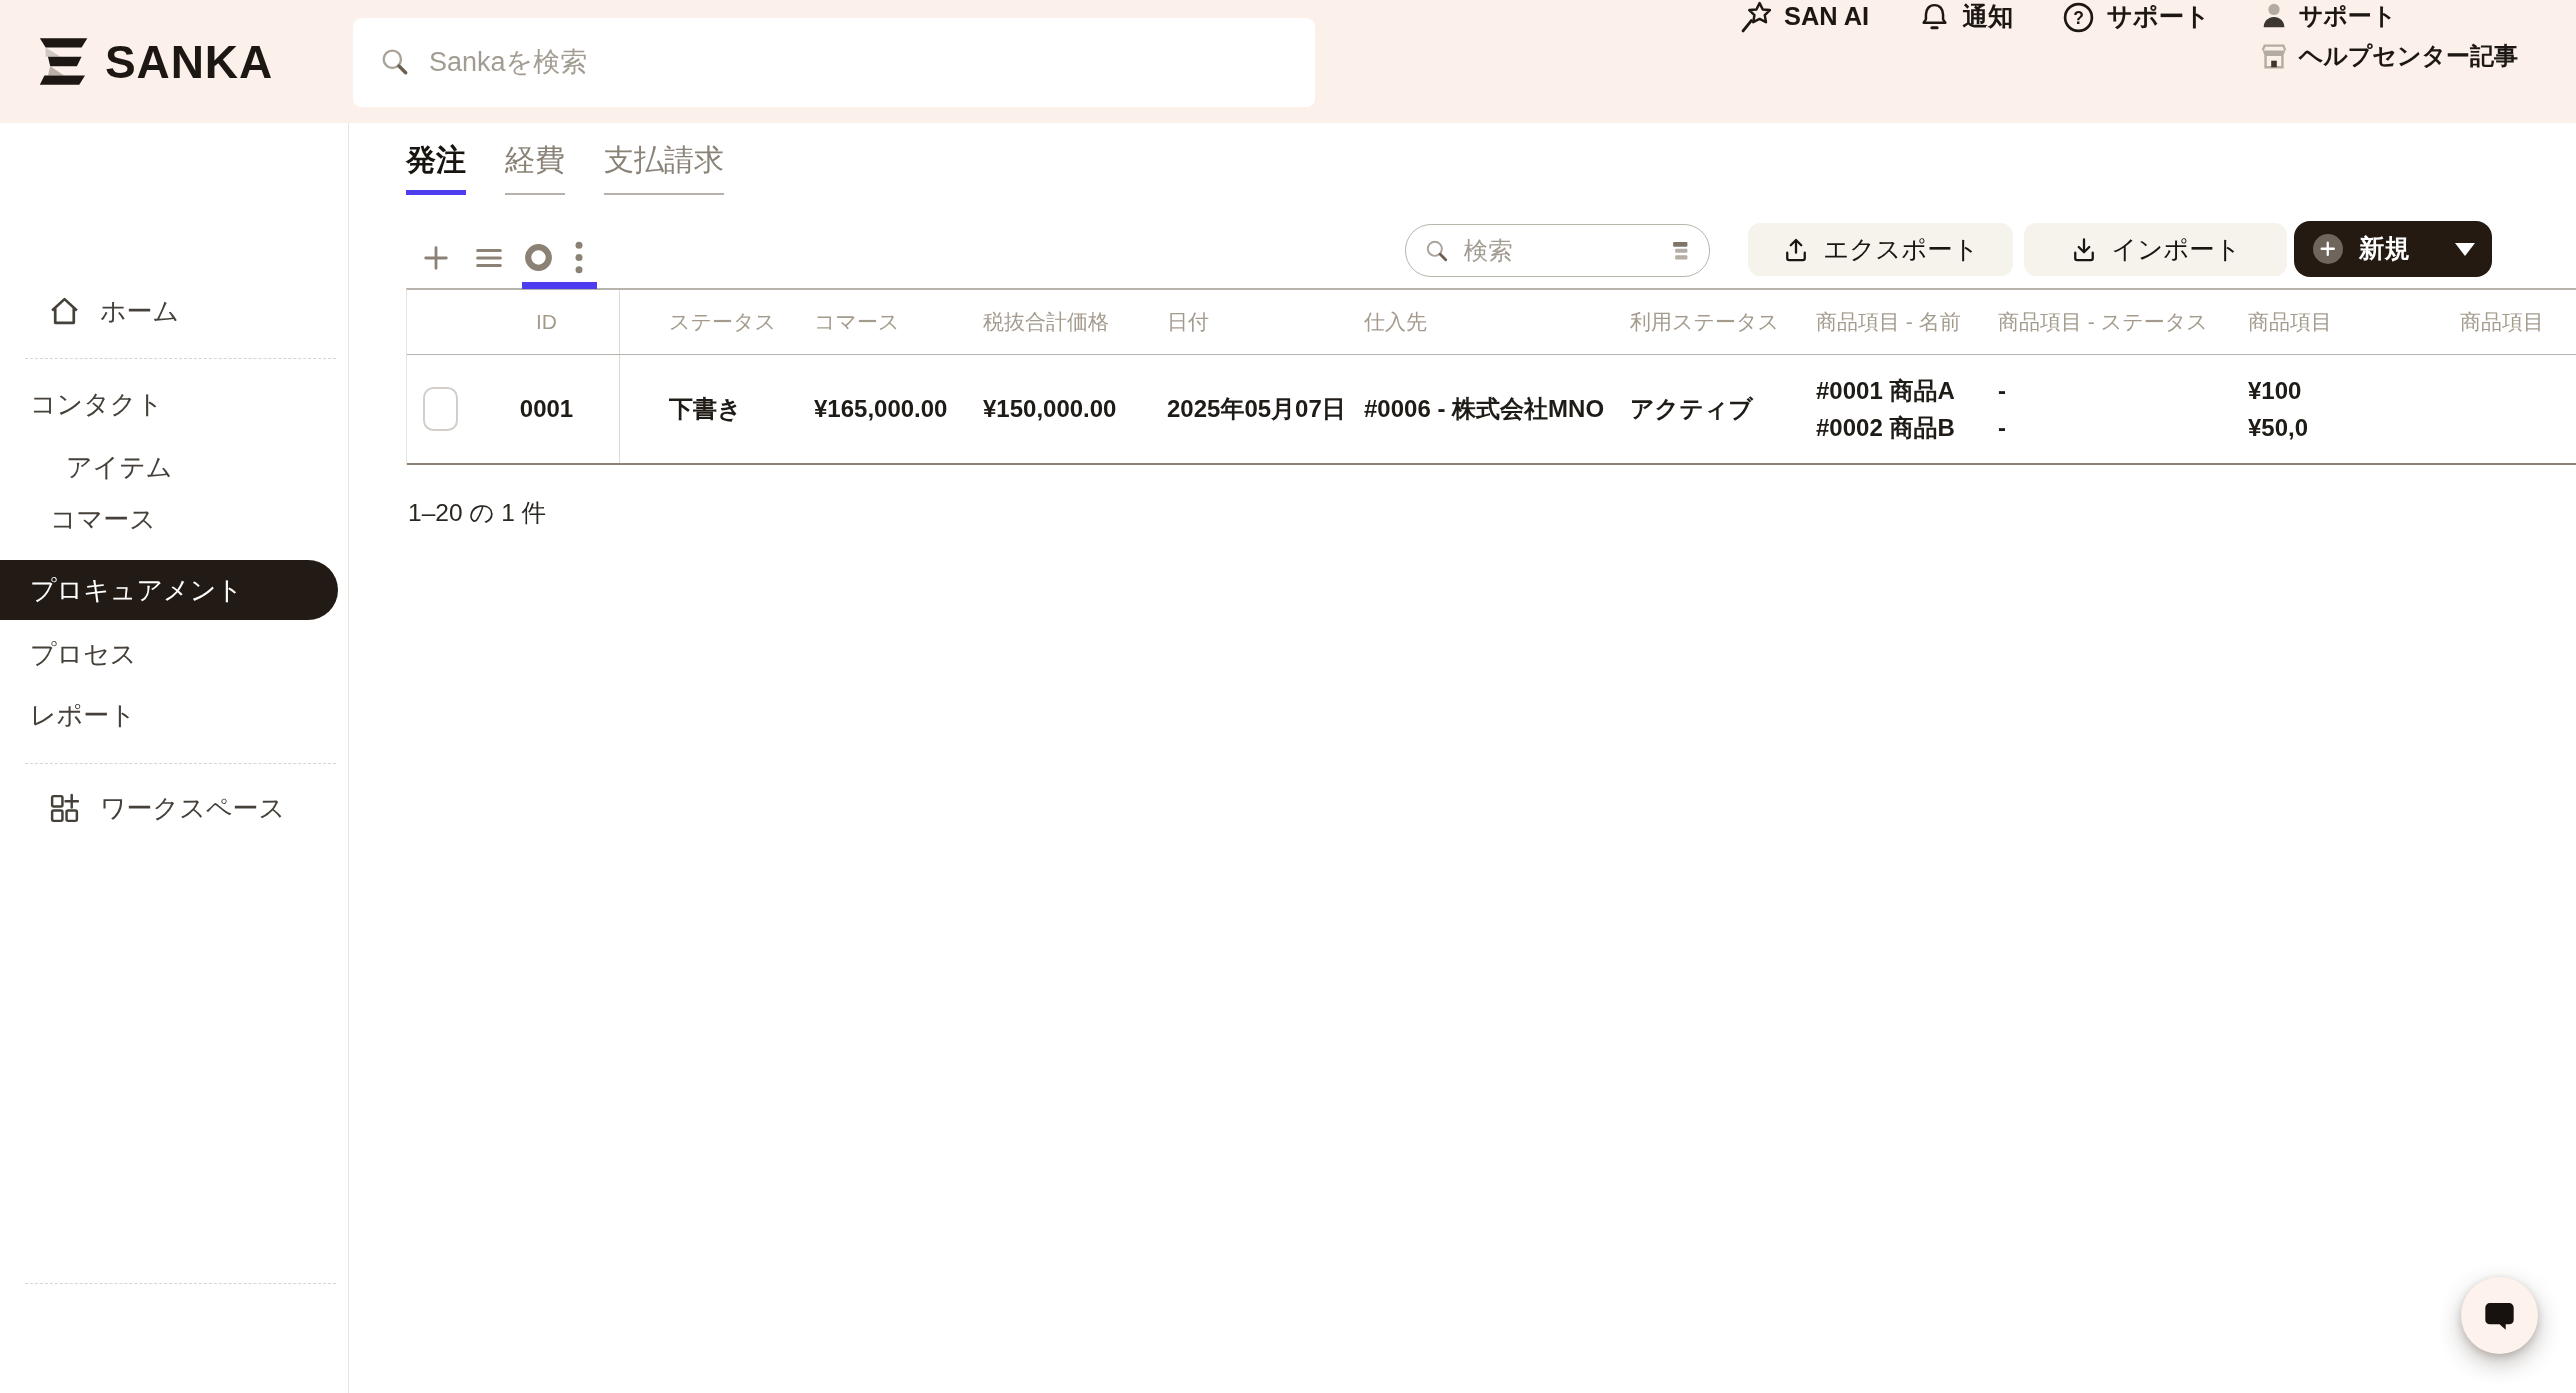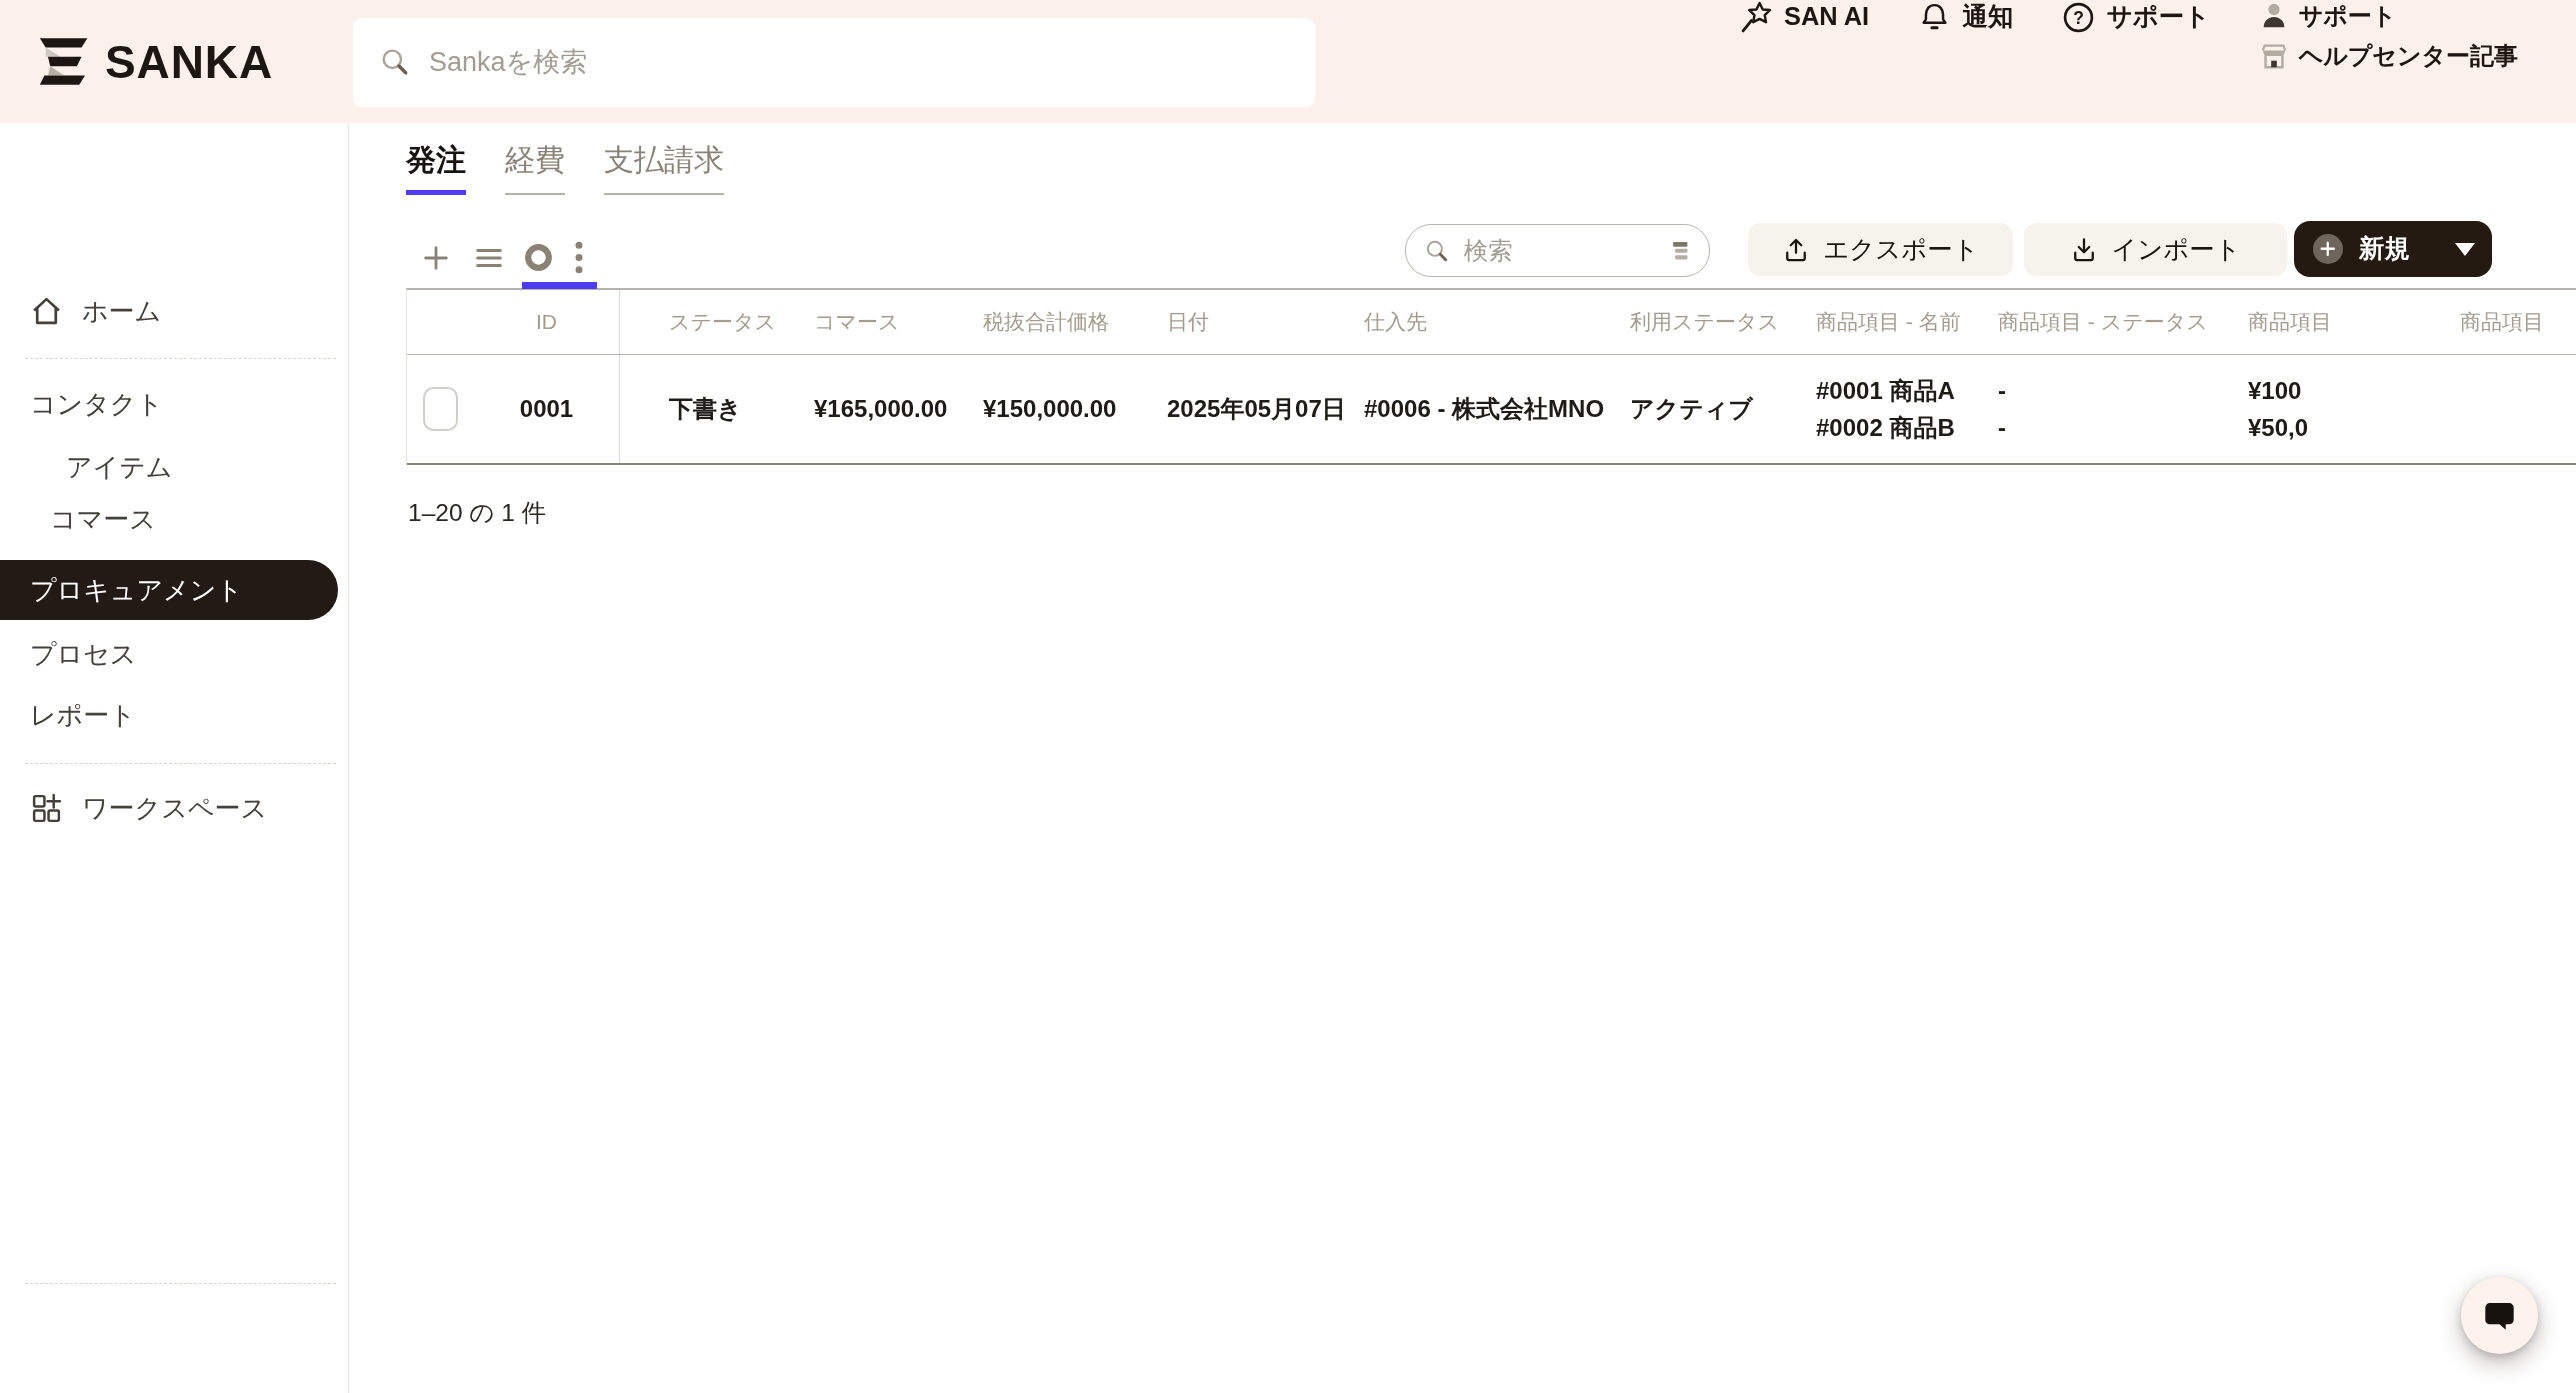--- a/index.html
+++ b/index.html
@@ -26,21 +26,21 @@
   .top-nav { position:absolute; right:58px; top:0; height:131px; display:flex; align-items:flex-start; gap:49px; }
   .nav-item { display:flex; align-items:center; gap:11.4px; font-size:25.4px; font-weight:700; color:#1c1712; cursor:pointer; white-space:nowrap; }
   .nav-stack { display:flex; flex-direction:column; gap:8px; }
   .nav-stack .nav-item { font-size:24px; gap:9.6px; }
 
   
   .sidebar { position:absolute; left:0; top:123px; bottom:0; width:349px; background:#ffffff; border-right:1.8px solid #e8e4df; }
   .side-item { position:absolute; left:0; width:349px; height:44px; display:flex; align-items:center; font-size:26px; color:#454039; cursor:pointer; }
   .side-item .lbl { margin-left:30px; }
   .side-item.with-icon .lbl { margin-left:19px; }
-  .side-item.with-icon { padding-left:30px; }
+  .side-item.with-icon { padding-left:30px;margin-left:18px; }
   .side-item.active {
     width:338px; height:60px; background:#221a14; border-radius:0 30px 30px 0; color:#ffffff;
   }
   .dash-div { position:absolute; left:24.5px; right:12.3px; border-top:1.8px dashed #d8d4ce; }
 
   
   .tabs { position:absolute; left:406px; top:140px; display:flex; gap:39px; }
   .tab { font-size:30px; padding-bottom:11.4px; cursor:pointer; color:#8a8276; border-bottom:2.6px solid #b6b1a9; }
   .tab.active { color:#181410; font-weight:700; border-bottom:5.3px solid #4d3cf0; padding-bottom:8.8px; }
 

